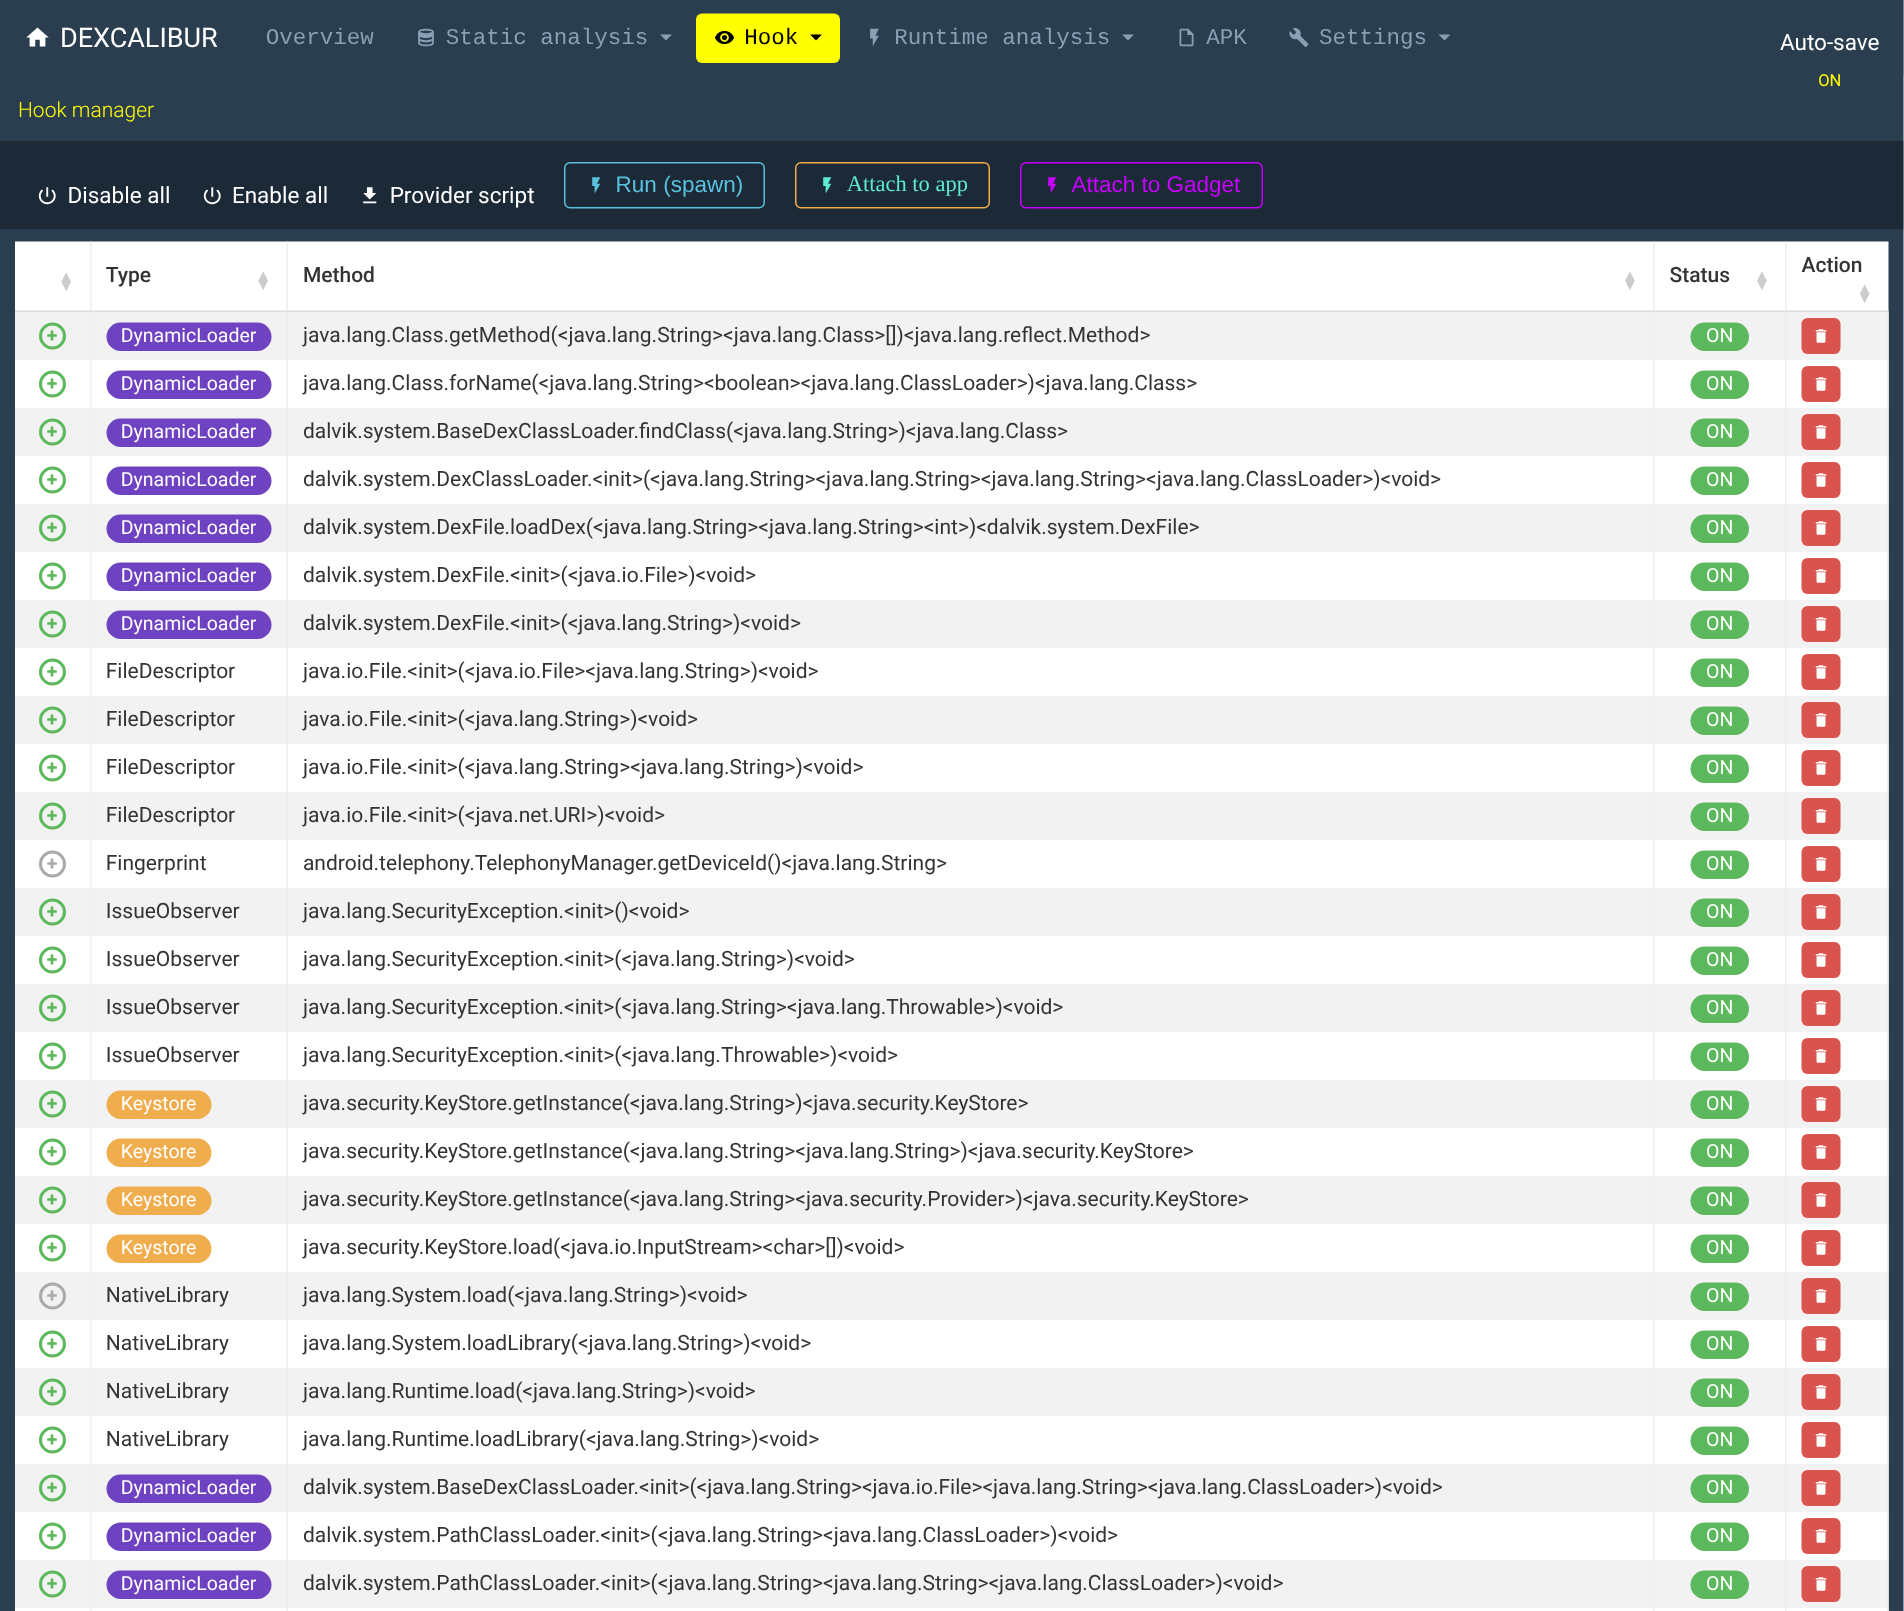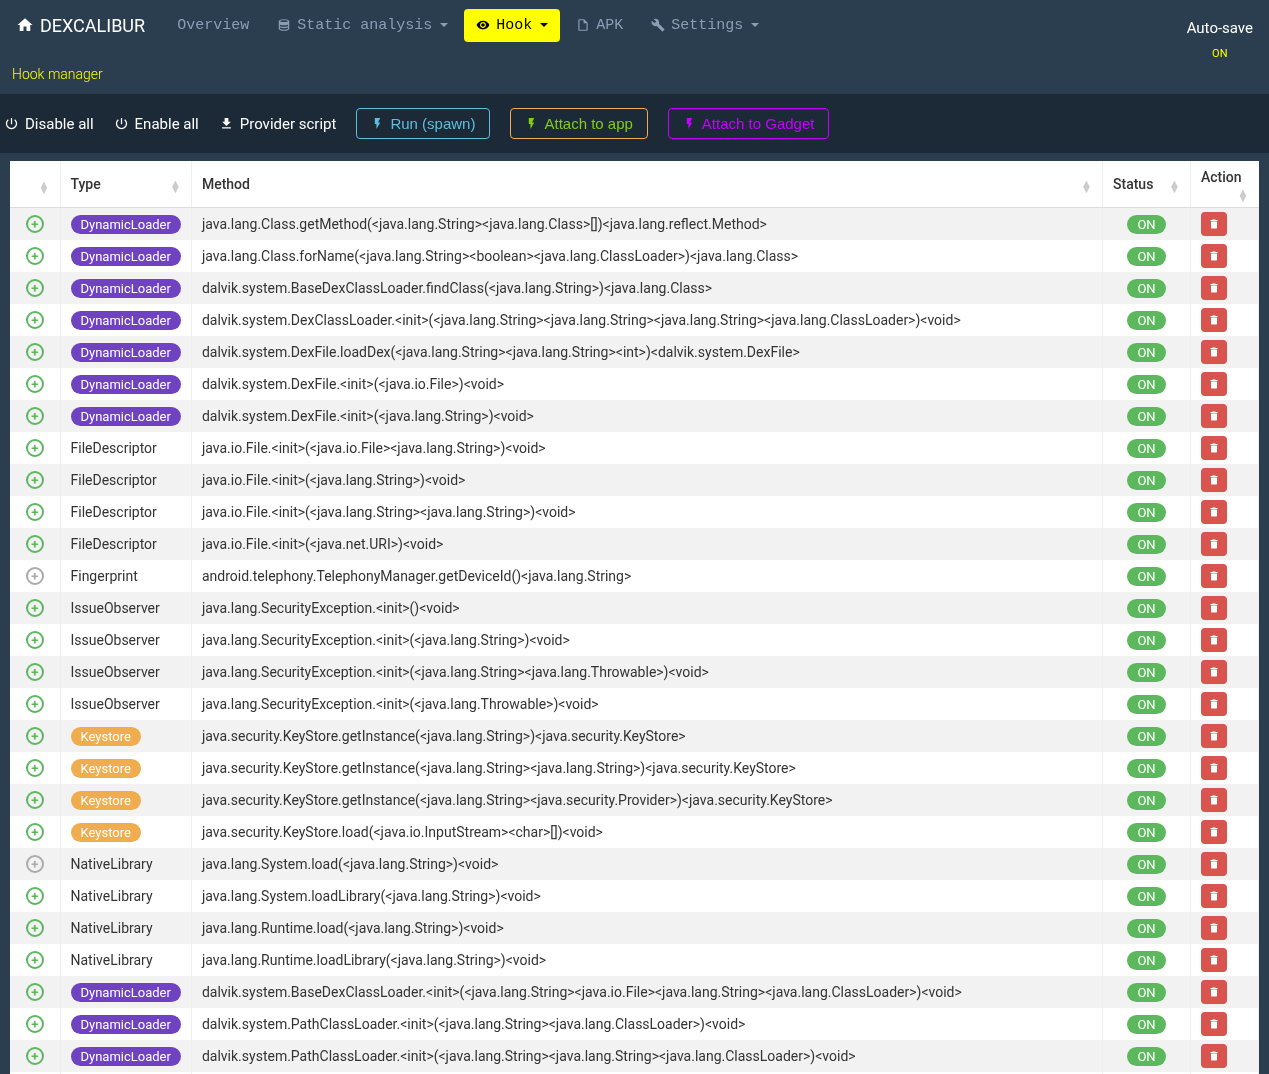--- a/index.html
+++ b/index.html
@@ -18,27 +18,27 @@
 .navbar-right { display: flex; align-items: center; gap: 20px; margin-left: auto; flex-direction: column; }
 .toggle { width: 36px; height: 18px; background: #007bff; border-radius: 9px; position: relative; cursor: pointer; }
 .toggle::after { content: ''; width: 14px; height: 14px; background: #fff; border-radius: 50%; position: absolute; top: 2px; right: 2px; }
 .autosave-label { color: #fff; font-size: 15px; }
 .autosave-status { color: #ffff00; font-size: 11px; position: relative; top: -10px; }
 
 
 .page-title { color: #ffff00; font-size: 14px; font-weight: 300; padding: 16px 12px 12px; }
 
 
-.toolbar { background: #1c2937; padding: 14px 4px; display: flex; align-items: center; gap: 20px; }
+.toolbar { background: #1c2937; padding: 14px 24px; display: flex; align-items: flex-end; gap: 20px; }
 .tb-link { color: #fff; display: flex; align-items: center; gap: 6px; font-size: 15px; cursor: pointer; }
 .tb-link svg { width: 15px; height: 15px; fill: #fff; }
 .tb-btn { padding: 6px 14px; border: 1px solid; border-radius: 4px; display: flex; align-items: center; gap: 6px; font-size: 15px; cursor: pointer; background: transparent; }
 .tb-btn svg { width: 13px; height: 13px; fill: currentColor; }
 .btn-run { color: #5bc0de; border-color: #5bc0de; }
-.btn-attach { color: #84cc16; border-color: #f0ad4e; }
+.btn-attach { color: #5eead4; border-color: #f0ad4e; font-family: Liberation Serif, serif; }
 .btn-gadget { color: #c700ff; border-color: #c700ff; }
 .btn-frida { color: #d9534f; border-color: #d9534f; padding-right: 6px; }
 .badge-running { background: #5cb85c; color: #fff; padding: 3px 10px; border-radius: 10px; font-size: 12px; margin-left: 4px; }
 
 
 .content { padding: 8px 10px; }
 .tbl { width: 100%; background: #fff; border-collapse: collapse; }
 .tbl th { text-align: left; padding: 8px 10px; font-weight: 500; font-size: 14px; color: #333; border-bottom: 1px solid #ddd; position: relative; }
 .tbl th:not(:last-child) { border-right: 1px solid #eee; }
 .tbl td { padding: 4px 10px; font-size: 14px; color: #333; border-right: 1px solid #eee; }
@@ -82,20 +82,27 @@
           <path d="M12 2C7 2 3 3.5 3 5.5v13C3 20.5 7 22 12 22s9-1.5 9-3.5v-13C21 3.5 17 2 12 2zm0 2c4.4 0 7 1.1 7 1.5S16.4 7 12 7 5 5.9 5 5.5 7.6 4 12 4zm7 14.5c0 .4-2.6 1.5-7 1.5s-7-1.1-7-1.5V16c1.8 1 4.6 1.5 7 1.5s5.2-.5 7-1.5v2.5zm0-5c0 .4-2.6 1.5-7 1.5s-7-1.1-7-1.5V11c1.8 1 4.6 1.5 7 1.5s5.2-.5 7-1.5v2.5z"></path>
         </svg>
       <span>Static analysis</span>
         <span class="caret"></span>
     </div>
     <div class="nav-item active">
       <svg viewBox="0 0 24 24">
           <path d="M12 4.5C7 4.5 2.7 7.6 1 12c1.7 4.4 6 7.5 11 7.5s9.3-3.1 11-7.5c-1.7-4.4-6-7.5-11-7.5zM12 17c-2.8 0-5-2.2-5-5s2.2-5 5-5 5 2.2 5 5-2.2 5-5 5zm0-8c-1.7 0-3 1.3-3 3s1.3 3 3 3 3-1.3 3-3-1.3-3-3-3z"></path>
         </svg>
       <span>Hook</span>
+        <span class="caret"></span>
+    </div>
+    <div class="nav-item">
+      <svg viewBox="0 0 24 24">
+          <path d="M7 2v11h3v9l7-12h-4l4-8z"></path>
+        </svg>
+      <span>Runtime analysis</span>
         <span class="caret"></span>
     </div>
     <div class="nav-item">
       <svg viewBox="0 0 24 24">
           <path d="M14 2H6c-1.1 0-2 .9-2 2v16c0 1.1.9 2 2 2h12c1.1 0 2-.9 2-2V8l-6-6zm4 18H6V4h7v5h5v11z"></path>
         </svg>
       <span>APK</span>
     </div>
     <div class="nav-item">
       <svg viewBox="0 0 24 24">

